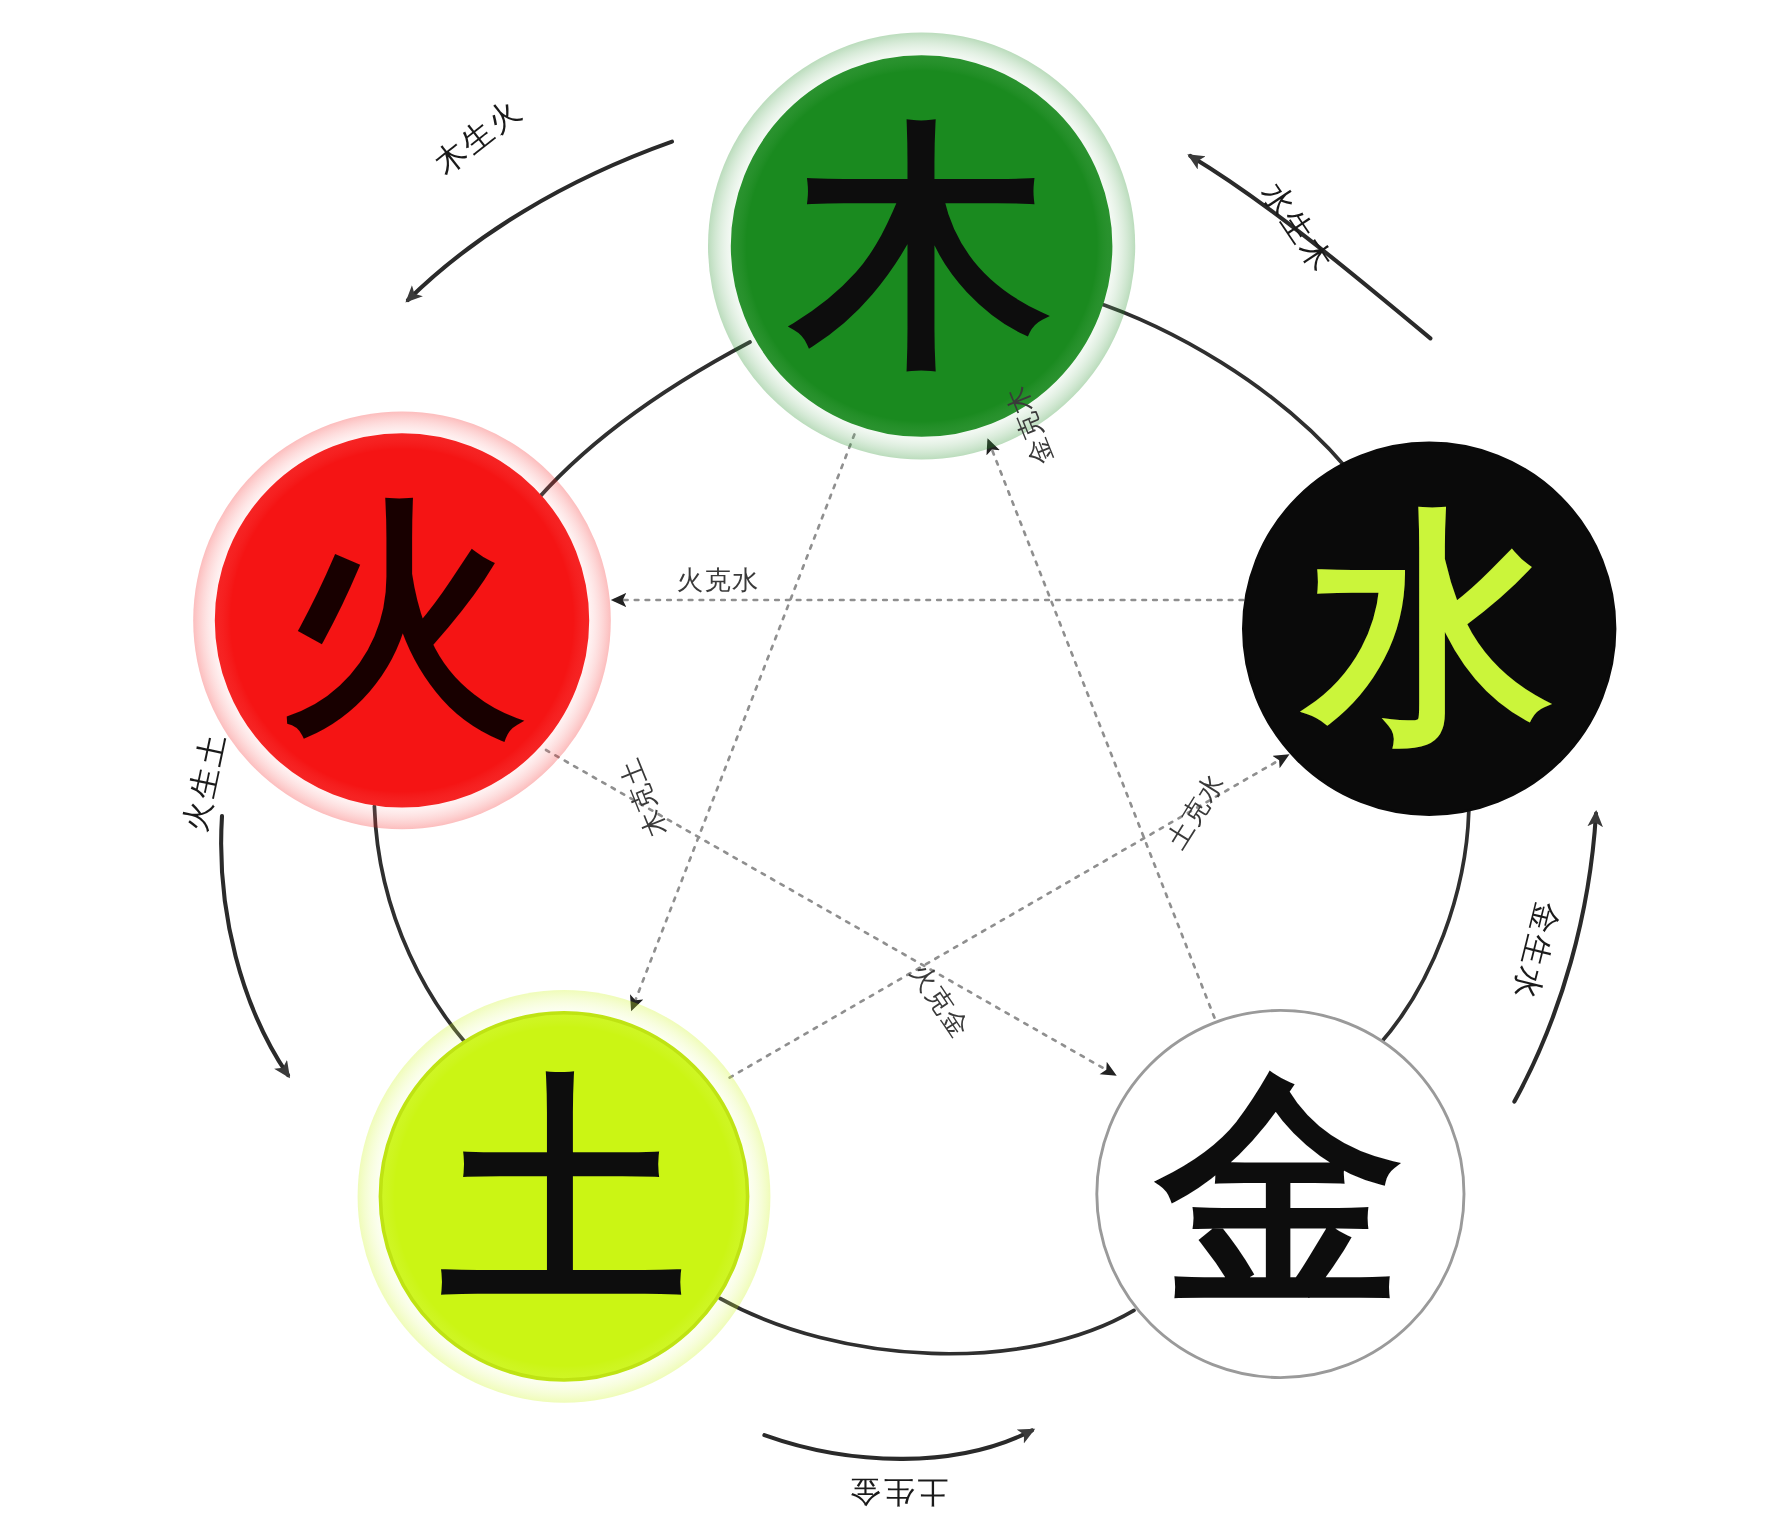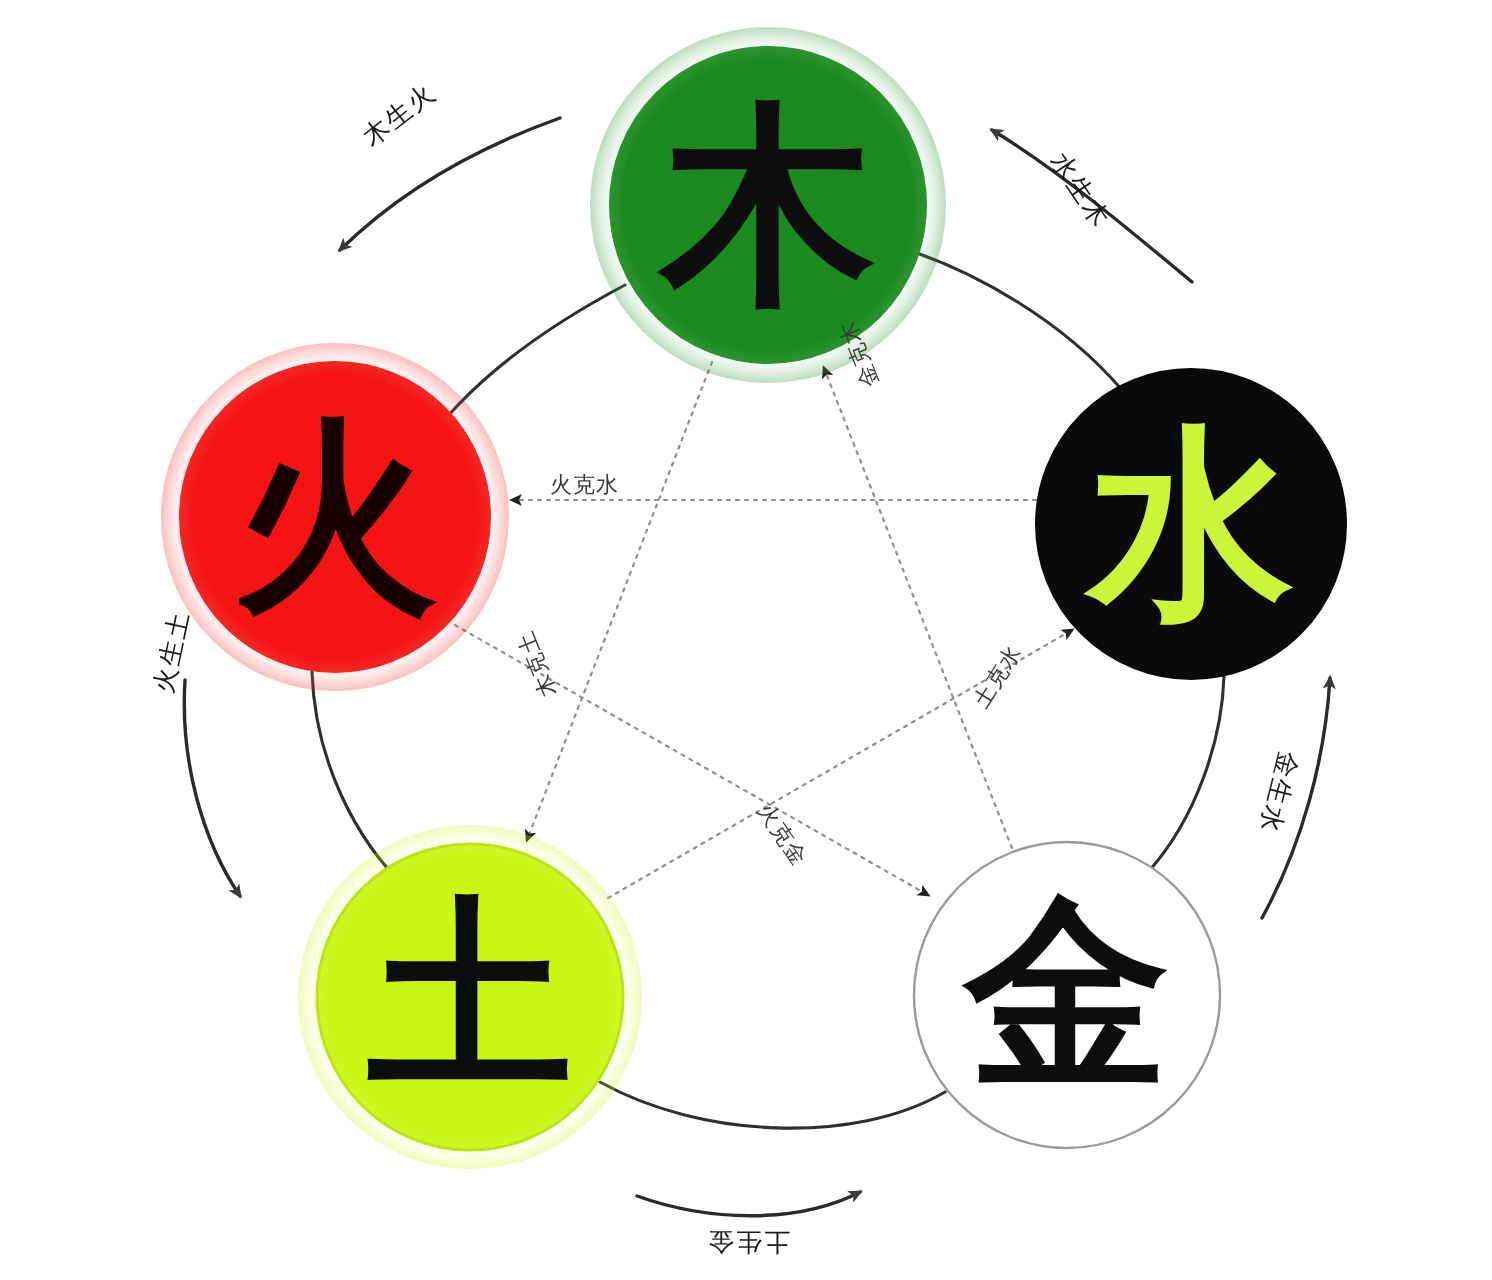--- a/index.html
+++ b/index.html
@@ -133,21 +133,21 @@
   <div class="cycle-text" style="left:358px;top:130px;transform:rotate(-38deg);transform-origin:left top;">木生火</div>
 
   <div class="cycle-text" style="left:150px;top:690px;transform:rotate(-78deg);transform-origin:left top;">火生土</div>
 
   <div class="cycle-text" style="left:790px;top:1255px;transform:rotate(180deg);transform-origin:left top;">土生金</div>
 
   <div class="cycle-text" style="left:1302px;top:755px;transform:rotate(104deg);transform-origin:left top;">金生水</div>
 
   <div class="cycle-text" style="left:1068px;top:148px;transform:rotate(56deg);transform-origin:left top;">水生木</div>
 
-  <div class="overcome-text" style="left:550px;top:474px;">火克水</div>
+  <div class="overcome-text" style="left:564px;top:474px;">火克水</div>
 
   <div class="overcome-text" style="left:772px;top:800px;transform:rotate(56deg);transform-origin:left top;">火克金</div>
 
   <div class="overcome-text" style="left:862px;top:390px;transform:rotate(248deg);transform-origin:left top;">金克木</div>
 
   <div class="overcome-text" style="left:540px;top:700px;transform:rotate(248deg);transform-origin:left top;">木克土</div>
 
   <div class="overcome-text" style="left:970px;top:700px;transform:rotate(302deg);transform-origin:left top;">土克水</div>
 
 </div>

